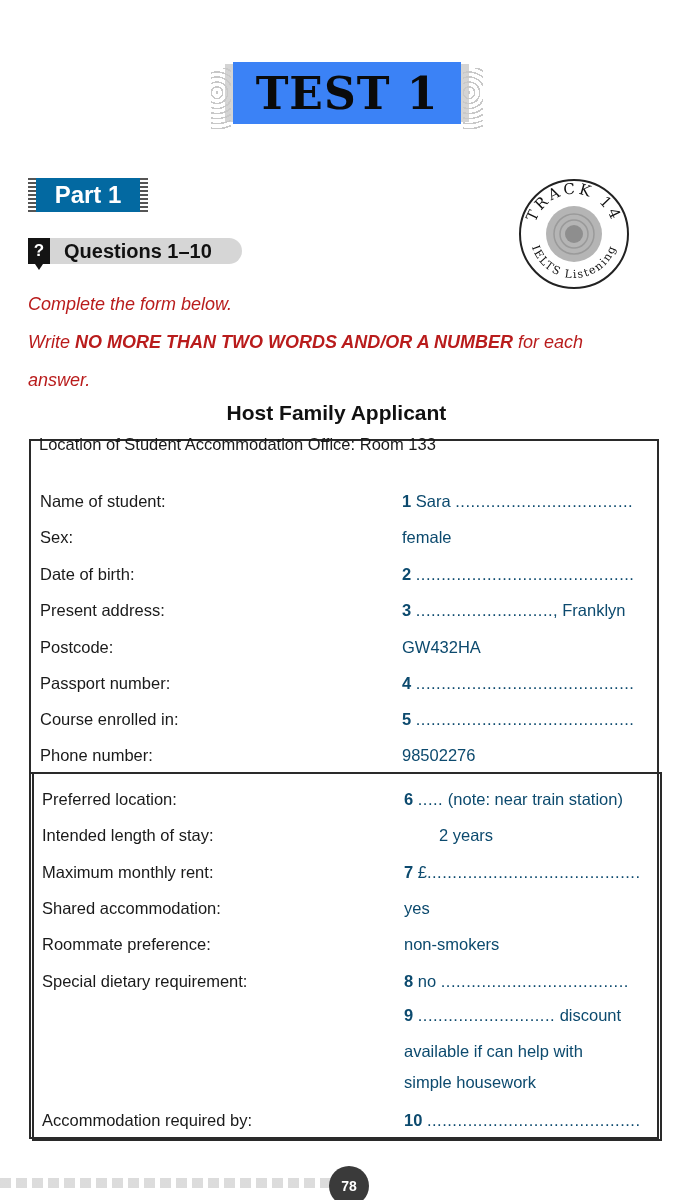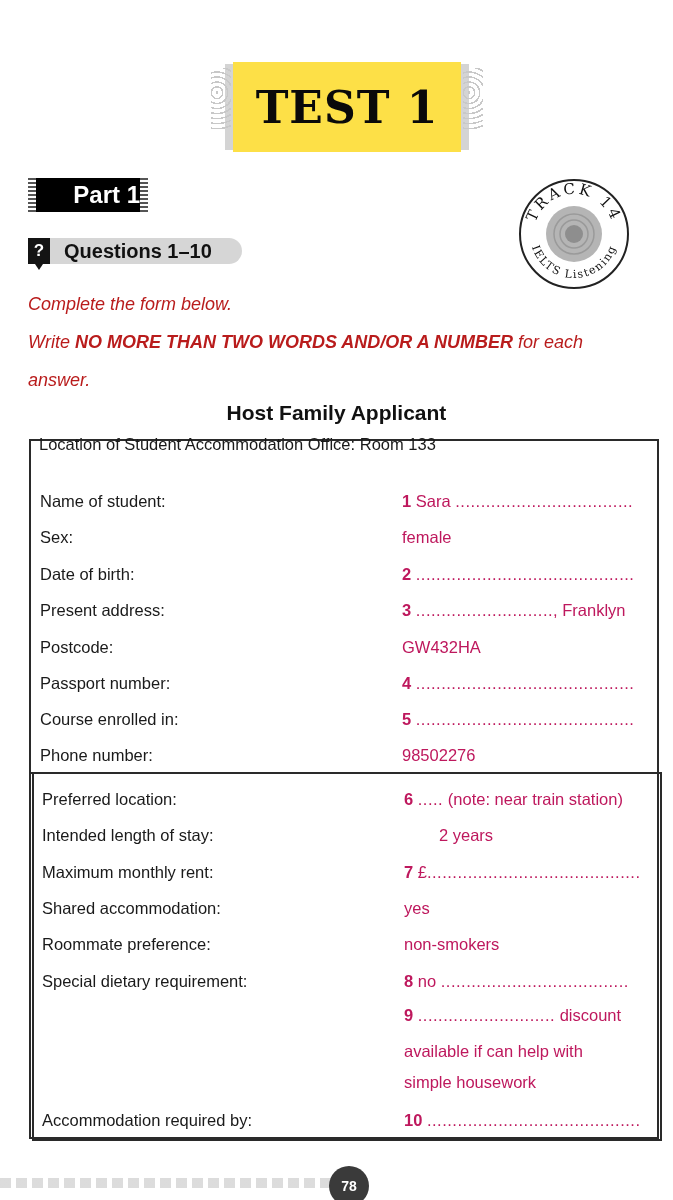--- a/index.html
+++ b/index.html
@@ -5,41 +5,41 @@
   html, body { margin: 0; padding: 0; }
   body {
     width: 673px; height: 1200px; position: relative; overflow: hidden;
     background: #ffffff; color: #111;
     font-family: "Liberation Sans", sans-serif;
   }
   .abs { position: absolute; }
 
   
   .title-banner {
-    left: 233px; top: 62px; width: 228px; height: 90px;
-    background: #fde047;
+    left: 233px; top: 62px; width: 228px; height: 62px;
+    background: #3b82f6;
     box-shadow: -10px 0 0 -2px #d4d4d4, 10px 0 0 -2px #d4d4d4;
     display: flex; align-items: center; justify-content: center;
   }
   .title-banner::before, .title-banner::after {
     content: ""; position: absolute; top: 6px; width: 20px; height: 62px;
     background: repeating-radial-gradient(circle at 30% 40%, #c8c8c8 0 1.5px, transparent 1.5px 5px);
   }
   .title-banner::before { left: -22px; }
   .title-banner::after { right: -22px; }
   .title-text {
     font-family: "DejaVu Serif", serif; font-weight: bold;
     font-size: 44px; letter-spacing: 1px; color: #0a0a0a;
   }
 
   
   .part-badge {
     left: 36px; top: 178px; width: 104px; height: 34px;
-    background: #000000; color: #fff;
-    display: flex; align-items: center; justify-content: flex-end;
+    background: #0369a1; color: #fff;
+    display: flex; align-items: center; justify-content: center;
     font-weight: bold; font-size: 24px;
   }
   .part-badge::before, .part-badge::after {
     content: ""; position: absolute; top: 0; width: 8px; height: 34px;
     background: repeating-linear-gradient(0deg, #555 0 2px, transparent 2px 4px);
   }
   .part-badge::before { left: -8px; }
   .part-badge::after { right: -8px; }
 
   
@@ -77,21 +77,21 @@
     left: 29px; top: 439px; width: 630px; height: 700px;
     border: 2px solid #2a2a2a; box-sizing: border-box;
   }
   .divider { left: 29px; top: 772px; width: 633px; height: 0; border-top: 2px solid #2a2a2a; }
   .form-box-2 {
     left: 32px; top: 772px; width: 630px; height: 369px;
     border: 2px solid #2a2a2a; border-top: none; box-sizing: border-box;
   }
 
   .row-label { font-size: 16.5px; color: #1a1a1a; white-space: nowrap; }
-  .row-value { font-size: 16.5px; color: #be185d; white-space: nowrap; }
+  .row-value { font-size: 16.5px; color: #0c4a6e; white-space: nowrap; }
   .row-value b { font-weight: bold; }
   .dots { letter-spacing: 0.5px; }
 
   
   .footer-strip {
     left: 0; top: 1178px; width: 330px; height: 10px;
     background: repeating-linear-gradient(90deg, #d8d8d8 0 11px, transparent 11px 16px);
     opacity: 0.9;
   }
   .page-num {

